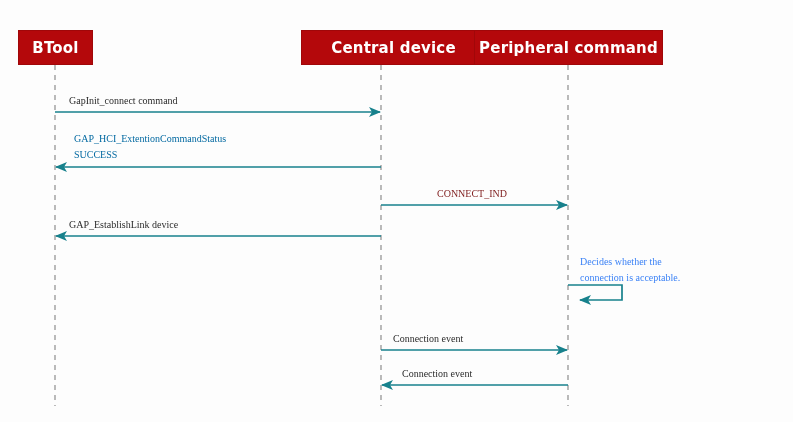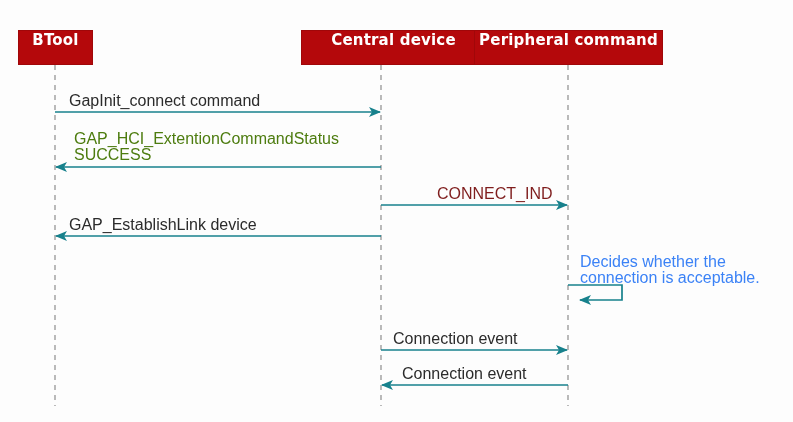--- a/index.html
+++ b/index.html
@@ -23,34 +23,34 @@
     top: 0;
     width: 793px;
     height: 422px;
   }
   .participant-box {
     position: absolute;
     background: #B4080B;
     border: 1px solid #A00709;
     box-sizing: border-box;
     display: flex;
-    align-items: flex-start;
+    align-items: center;
     justify-content: center;
     color: #ffffff;
     font-size: 15px;
     font-weight: bold;
     font-family: "DejaVu Sans", sans-serif;
     letter-spacing: 0.2px;
     white-space: nowrap;
   }
   .msg-label {
     position: absolute;
     color: #2b2b2b;
-    font-size: 16px;
-    font-family: Liberation Sans, sans-serif;
+    font-size: 10px;
+    font-family: Liberation Serif, serif;
     white-space: pre;
     line-height: 16px;
   }
 </style>
 </head>
 <body>
 
 <div id="diagram">
   <svg class="layer" xmlns="http://www.w3.org/2000/svg">
     <defs>
@@ -82,21 +82,21 @@
       </div>
       <div class="participant-box" style="left: 301px; top: 30px; width: 185px; height: 35px; background: rgb(180, 8, 11); color: rgb(255, 255, 255);">
         <span>Central device</span>
       </div>
       <div class="participant-box" style="left: 474px; top: 30px; width: 189px; height: 35px; background: rgb(180, 8, 11); color: rgb(255, 255, 255);">
         <span>Peripheral command</span>
       </div>
     </div>
   <div id="labels-layer">
       <div class="msg-label" style="left: 69px; top: 93px; color: rgb(43, 43, 43);">GapInit_connect command</div>
-      <div class="msg-label" style="left: 74px; top: 131px; color: #4d7c0f;">GAP_HCI_ExtentionCommandStatus
+      <div class="msg-label" style="left: 74px; top: 131px; color: #0369a1;">GAP_HCI_ExtentionCommandStatus
 SUCCESS</div>
       <div class="msg-label" style="left: 393px; top: 186px; color: #7f1d1d; margin-left: 44px;">CONNECT_IND</div>
       <div class="msg-label" style="left: 69px; top: 217px; color: rgb(43, 43, 43);">GAP_EstablishLink device</div>
       <div class="msg-label" style="left: 580px; top: 254px; color: #3b82f6;">Decides whether the
 connection is acceptable.</div>
       <div class="msg-label" style="left: 393px; top: 331px; color: rgb(43, 43, 43);">Connection event</div>
       <div class="msg-label" style="left: 402px; top: 366px; color: rgb(43, 43, 43);">Connection event</div>
     </div>
 </div>
 

